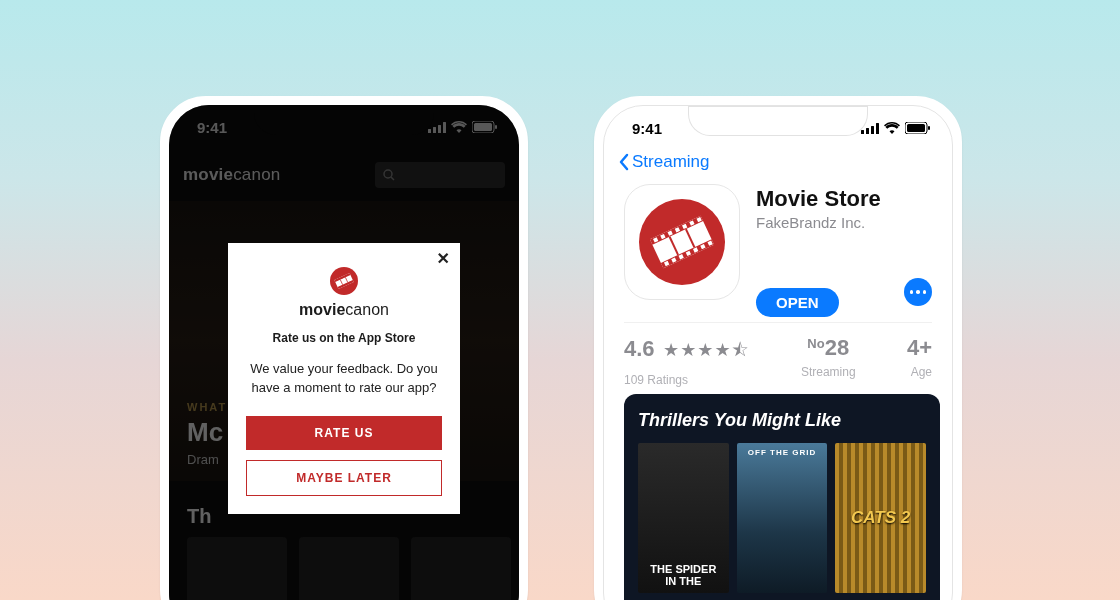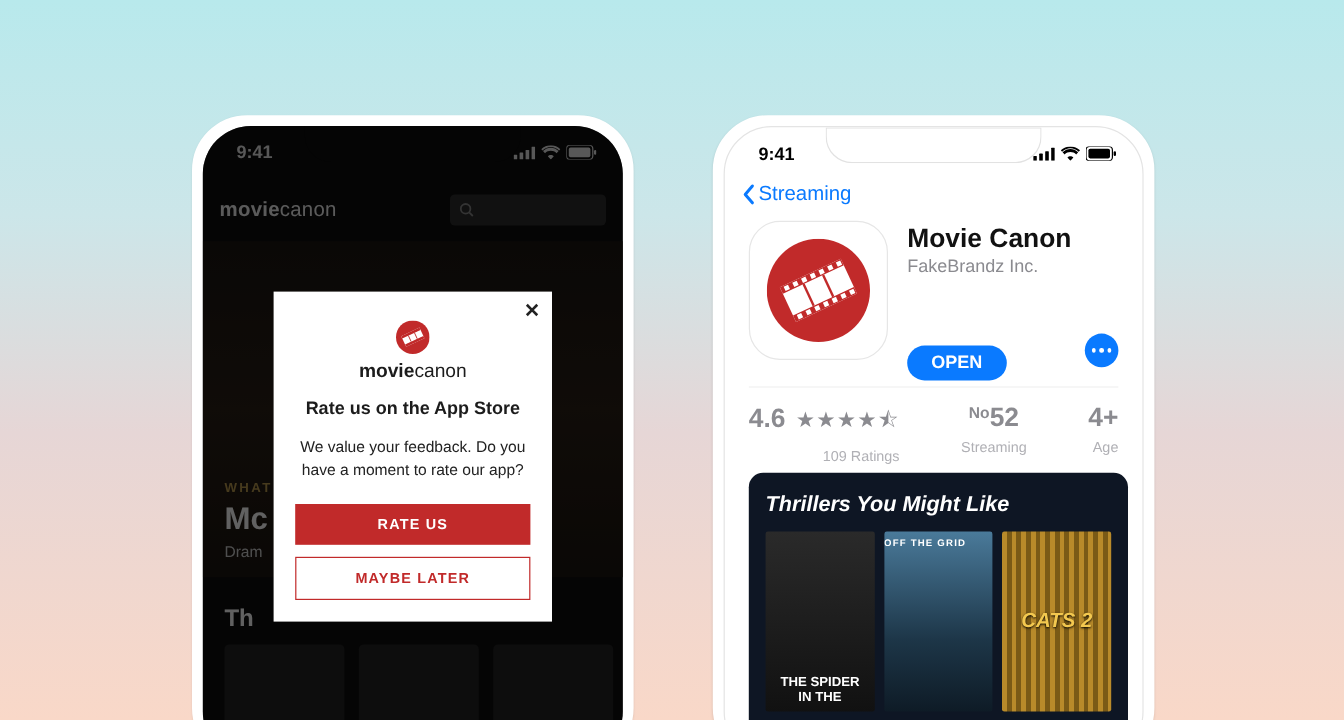--- a/index.html
+++ b/index.html
@@ -116,21 +116,21 @@
   }
   .modal .close {
     position: absolute; top:6px; right:10px;
     font-size: 16px; color:#222; cursor:pointer;
     font-weight: 600;
   }
   .modal-logo-wrap { display:flex; flex-direction:column; align-items:center; gap:6px; margin-bottom:12px; }
   .modal-logo-text { font-size:16px; }
   .modal-logo-text b { font-weight:800; }
   .modal-logo-text span { font-weight:400; }
-  .modal h3 { font-size:15px; font-weight:800; line-height:1.3; margin-bottom:12px; }
+  .modal h3 { font-size:12px; font-weight:800; line-height:1.3; margin-bottom:12px; }
   .modal p { font-size:13px; line-height:1.5; margin-bottom:18px; color:#222; }
   .btn-primary {
     display:block; width:100%;
     background:#c12a2a; color:#fff;
     font-weight:800; font-size:12px; letter-spacing:1px;
     padding:10px 0; border:none; cursor:pointer; margin-bottom:10px;
   }
   .btn-secondary {
     display:block; width:100%;
     background:#fff; color:#c12a2a;
@@ -177,21 +177,21 @@
   }
   .more-b span { width:3.5px; height:3.5px; background:#fff; border-radius:50%; margin:0 1.5px; }
 
   .stats-row {
     position:absolute; top:216px; left:20px; right:20px;
     display:flex; justify-content:space-between;
     align-items:flex-start;
     border-top:1px solid #f0f0f0;
     padding-top:14px;
   }
-  .stat { text-align:right; }
+  .stat { text-align:left; }
   .stat.center { text-align:center; }
   .stat.right { text-align:right; }
   .stat .mainv { font-size:22px; font-weight:700; color:#8b8b90; line-height:1; }
   .stat .sub { font-size:12px; color:#b0b0b5; margin-top:6px; }
   .stars-b { color:#8b8b90; font-size:18px; letter-spacing:1px; display:inline-block; vertical-align:middle; margin-left:4px;}
 
   .carousel {
     position:absolute; top:288px; left:20px; right:0;
     display:flex; gap:12px;
   }
@@ -209,21 +209,21 @@
     width:94px; height:150px;
     border-radius:2px;
     position:relative;
     overflow:hidden;
     display:flex; align-items:flex-end;
     padding:6px;
   }
   .poster .pt { font-size:11px; font-weight:800; line-height:1.1; color:#fff; }
   .poster1 { background: linear-gradient(180deg,#2a2a2a,#111); text-align: center; }
   .poster2 { background: linear-gradient(180deg,#4a7a9a 0%,#1d3648 60%,#0e1b26 100%); }
-  .poster2 .pt { position:absolute; top:6px; left:0; right:0; font-size:8px; letter-spacing:1px; }
+  .poster2 .pt { position:absolute; top:6px; left:0; right:0; text-align:center; font-size:8px; letter-spacing:1px; }
   .poster3 { background: repeating-linear-gradient(90deg,#b88a2a 0 4px,#7a5a16 4px 8px); }
   .poster3 .pt { position:absolute; top:50%; transform:translateY(-50%); left:0; right:0; text-align:center; font-size:17px; font-style:italic; font-weight:900; color:#f3c84f; text-shadow:0 1px 2px #000; }
   .card2 { width:60px; background:linear-gradient(180deg,#2d5670,#16303e); }
 
   
   .film-circle { width:28px; height:28px; }
 </style>
 </head>
 <body>
 
@@ -369,41 +369,41 @@
                 <rect x="50" y="54" width="4" height="4"></rect>
                 <rect x="58" y="54" width="4" height="4"></rect>
                 <rect x="66" y="54" width="4" height="4"></rect>
             </g>
             <line x1="34" y1="33" x2="34" y2="53" stroke="#c12a2a" stroke-width="2"></line>
             <line x1="52" y1="33" x2="52" y2="53" stroke="#c12a2a" stroke-width="2"></line>
           </g>
         </svg>
       </div>
       <div class="app-meta">
-        <h2>Movie Canon</h2>
+        <h2>Movie Store</h2>
         <div class="dev">FakeBrandz Inc.</div>
         <div class="open-row">
           <button class="open-btn">OPEN</button>
           <div class="more-b">
               <span></span>
               <span></span>
               <span></span>
             </div>
         </div>
       </div>
     </div>
 
     <div class="stats-row">
       <div class="stat">
         <span class="mainv">4.6</span>
         <span class="stars-b">★★★★⯪</span>
         <div class="sub">109 Ratings</div>
       </div>
       <div class="stat center">
-        <span class="mainv"><span style="font-size:13px;vertical-align:top;">No</span><span>52</span></span>
+        <span class="mainv"><span style="font-size:13px;vertical-align:top;">No</span><span>28</span></span>
         <div class="sub">Streaming</div>
       </div>
       <div class="stat right">
         <span class="mainv">4+</span>
         <div class="sub">Age</div>
       </div>
     </div>
 
     <div class="carousel">
       <div class="card">

